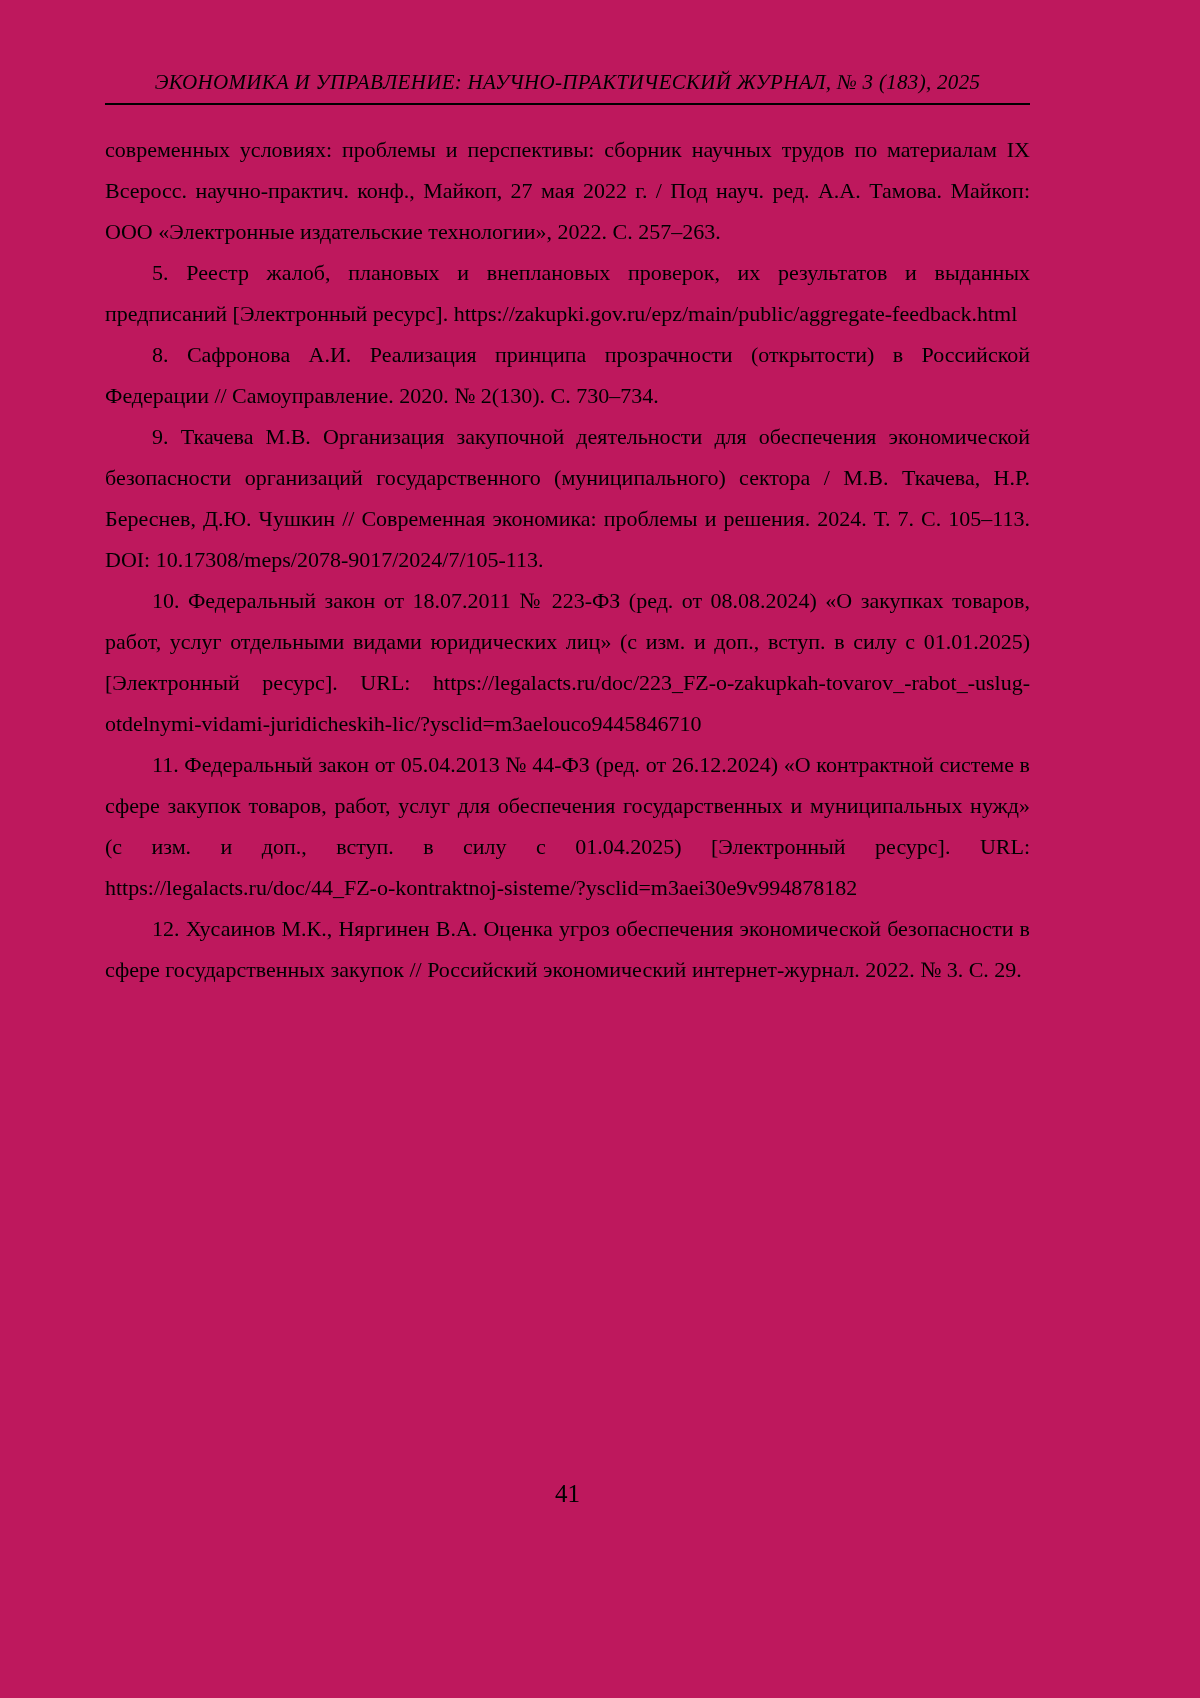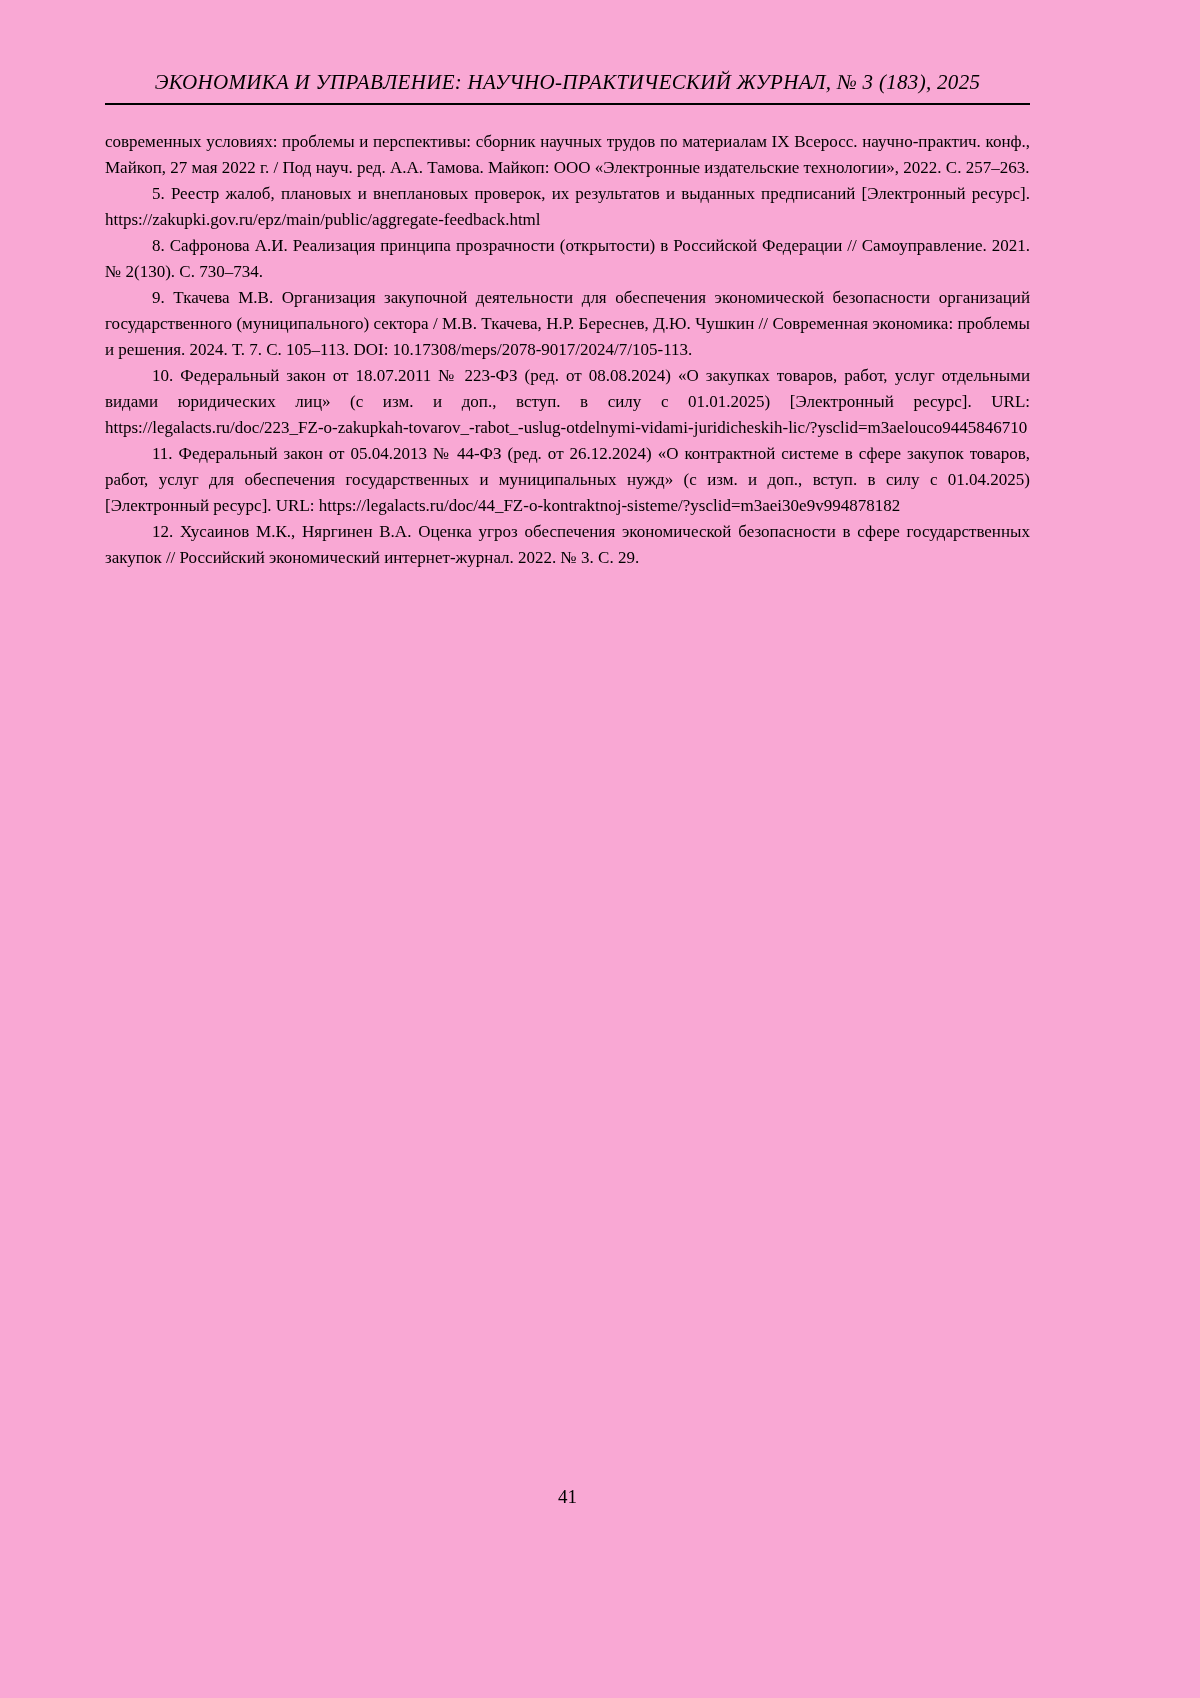--- a/index.html
+++ b/index.html
@@ -4,74 +4,74 @@
 <style>
   html, body {
     margin: 0;
     padding: 0;
     background: #ffffff;
   }
   .page {
     position: relative;
     width: 1200px;
     height: 1698px;
-    background: #f9a8d4;
+    background: #be185d;
     color: #000000;
     font-family: "Liberation Serif", "DejaVu Serif", serif;
     box-sizing: border-box;
     padding: 70px 170px 0 105px;
   }
   .journal-header {
     font-style: italic;
     font-size: 21px;
     text-align: center;
     letter-spacing: 0.3px;
     padding-bottom: 8px;
     white-space: nowrap;
   }
   .header-rule {
     border: none;
     border-top: 2.5px solid #000000;
     margin: 0 0 24px 0;
   }
   .references {
-    font-size: 17px;
-    line-height: 26px;
+    font-size: 22px;
+    line-height: 41px;
     text-align: justify;
   }
   .references p.ref {
     margin: 0;
     overflow-wrap: break-word;
     word-break: break-word;
   }
   .references p.ref.indent {
     text-indent: 47px;
   }
   .page-number {
     position: absolute;
     left: 105px;
     right: 170px;
     bottom: 190px;
     text-align: center;
-    font-size: 19px;
+    font-size: 25px;
   }
 </style>
 </head>
 <body>
 
 <div class="page">
 
   <div class="journal-header">ЭКОНОМИКА И УПРАВЛЕНИЕ: НАУЧНО-ПРАКТИЧЕСКИЙ ЖУРНАЛ, № 3 (183), 2025</div>
 
   <hr class="header-rule">
 
   <div class="references">
       <p class="ref">современных условиях: проблемы и перспективы: сборник научных трудов по материалам IX Всеросс. научно-практич. конф., Майкоп, 27 мая 2022 г. / Под науч. ред. А.А. Тамова. Майкоп: ООО «Электронные издательские технологии», 2022. С. 257–263.</p>
       <p class="ref indent">5. Реестр жалоб, плановых и внеплановых проверок, их результатов и выданных предписаний [Электронный ресурс]. https://zakupki.gov.ru/epz/main/public/aggregate-feedback.html</p>
-      <p class="ref indent">8. Сафронова А.И. Реализация принципа прозрачности (открытости) в Российской Федерации // Самоуправление. 2021. № 2(130). С. 730–734.</p>
+      <p class="ref indent">8. Сафронова А.И. Реализация принципа прозрачности (открытости) в Российской Федерации // Самоуправление. 2020. № 2(130). С. 730–734.</p>
       <p class="ref indent">9. Ткачева М.В. Организация закупочной деятельности для обеспечения экономической безопасности организаций государственного (муниципального) сектора / М.В. Ткачева, Н.Р. Береснев, Д.Ю. Чушкин // Современная экономика: проблемы и решения. 2024. Т. 7. С. 105–113. DOI: 10.17308/meps/2078-9017/2024/7/105-113.</p>
       <p class="ref indent">10. Федеральный закон от 18.07.2011 № 223-ФЗ (ред. от 08.08.2024) «О закупках товаров, работ, услуг отдельными видами юридических лиц» (с изм. и доп., вступ. в силу с 01.01.2025) [Электронный ресурс]. URL: https://legalacts.ru/doc/223_FZ-o-zakupkah-tovarov_-rabot_-uslug-otdelnymi-vidami-juridicheskih-lic/?ysclid=m3aelouco9445846710</p>
       <p class="ref indent">11. Федеральный закон от 05.04.2013 № 44-ФЗ (ред. от 26.12.2024) «О контрактной системе в сфере закупок товаров, работ, услуг для обеспечения государственных и муниципальных нужд» (с изм. и доп., вступ. в силу с 01.04.2025) [Электронный ресурс]. URL: https://legalacts.ru/doc/44_FZ-o-kontraktnoj-sisteme/?ysclid=m3aei30e9v994878182</p>
       <p class="ref indent">12. Хусаинов М.К., Няргинен В.А. Оценка угроз обеспечения экономической безопасности в сфере государственных закупок // Российский экономический интернет-журнал. 2022. № 3. С. 29.</p>
     </div>
 
   <div class="page-number">41</div>
 
 </div>
 

